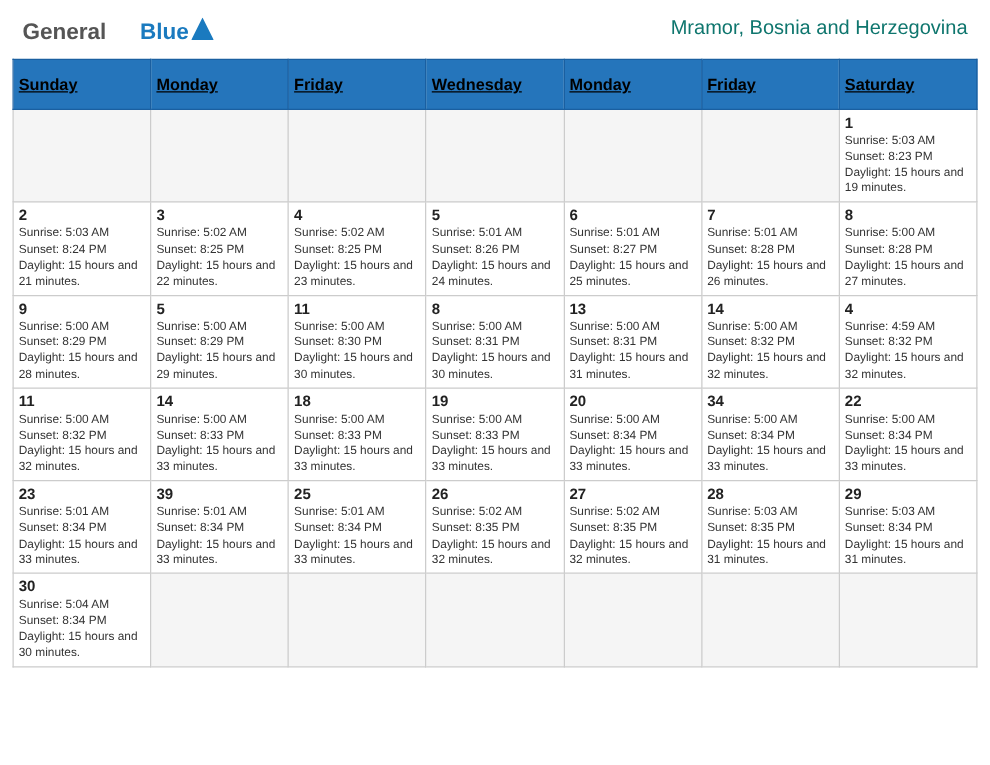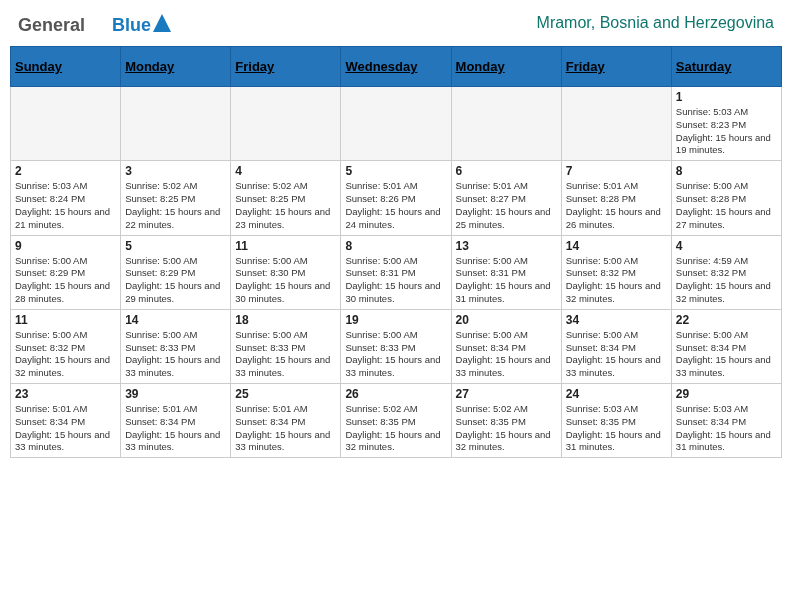--- a/index.html
+++ b/index.html
@@ -297,26 +297,40 @@
 Sunset: 8:35 PM
 Daylight: 15 hours and 32 minutes.</div>
         </td>
         <td>
           <span class="day-number">27</span>
           <div class="cell-info" style="white-space: pre-line;">Sunrise: 5:02 AM
 Sunset: 8:35 PM
 Daylight: 15 hours and 32 minutes.</div>
         </td>
         <td>
-          <span class="day-number">24</span>
+          <span class="day-number">28</span>
           <div class="cell-info" style="white-space: pre-line;">Sunrise: 5:03 AM
 Sunset: 8:35 PM
 Daylight: 15 hours and 31 minutes.</div>
         </td>
         <td>
           <span class="day-number">29</span>
           <div class="cell-info" style="white-space: pre-line;">Sunrise: 5:03 AM
 Sunset: 8:34 PM
 Daylight: 15 hours and 31 minutes.</div>
         </td>
+      </tr>
+      <tr class="last-row">
+        <td>
+          <span class="day-number">30</span>
+          <div class="cell-info" style="white-space: pre-line;">Sunrise: 5:04 AM
+Sunset: 8:34 PM
+Daylight: 15 hours and 30 minutes.</div>
+        </td>
+        <td class="empty-cell"></td>
+        <td class="empty-cell"></td>
+        <td class="empty-cell"></td>
+        <td class="empty-cell"></td>
+        <td class="empty-cell"></td>
+        <td class="empty-cell"></td>
       </tr>
     </tbody>
 </table>
 
 </body></html>

